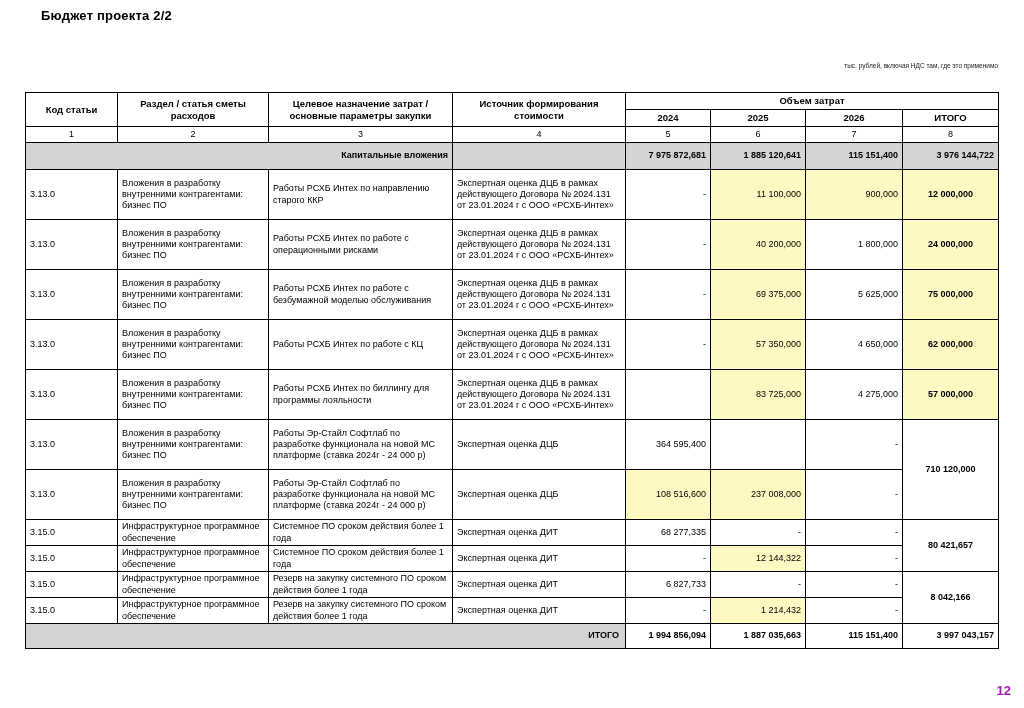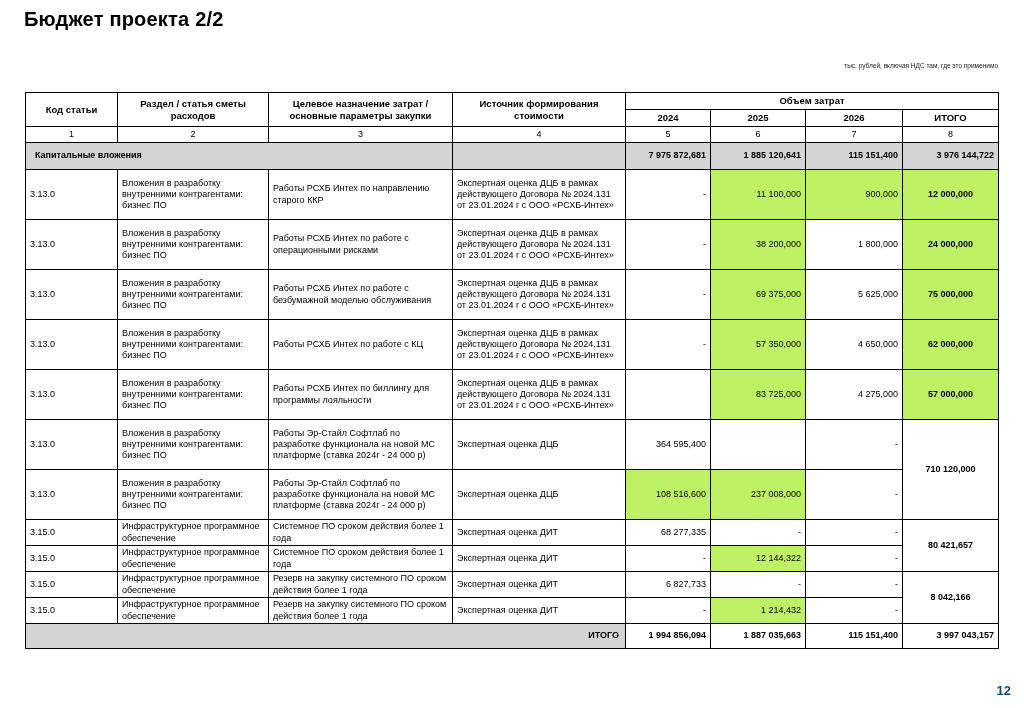--- a/index.html
+++ b/index.html
@@ -2,55 +2,55 @@
 <html><head>
 <meta charset="utf-8">
 <style>
   html,body { margin:0; padding:0; }
   body {
     width:1024px; height:708px; background:#ffffff; position:relative;
     font-family:"Liberation Sans", sans-serif; color:#000;
     overflow:hidden;
   }
   .title {
-    position:absolute; left:24px; top:8px;
-    font-size:20px; font-weight:bold; letter-spacing:0.2px;
+    position:absolute; left:41px; top:8px;
+    font-size:13px; font-weight:bold; letter-spacing:0.2px;
   }
   .note {
     position:absolute; right:26px; top:62px;
     font-size:6.5px; color:#222; text-align:right;
   }
   table.budget {
     position:absolute; left:25px; top:92px;
     border-collapse:collapse; table-layout:fixed; width:973px;
     font-size:9px;
   }
   table.budget td { border:1px solid #000; padding:1px 4px; vertical-align:middle; line-height:1.25; overflow:hidden; }
   
   .hdr td { text-align:center; font-weight:bold; font-size:9.5px; padding:1px 2px; }
   .hnum td { text-align:center; font-weight:normal; height:13px; font-size:9px; }
   .h-label { height:28px; }
   .h-group { height:14px; }
   .h-year { height:14px; }
   
   .sect td { background:#d4d4d4; font-weight:bold; height:24px; border-top:2px solid #000; }
-  .sect .lbl { text-align:left; padding-left:9px; }
+  .sect .lbl { text-align:right; padding-left:9px; }
   .totrow td { height:22px; font-weight:bold; border-bottom:2.5px solid #000; }
   .totrow .lbl { background:#d4d4d4; text-align:right; padding-right:6px; }
   
   .r50 { height:50px; }
   .r26 { height:26px; }
   td.code { text-align:left; padding-left:9px; }
   td.txt  { text-align:left; padding-left:6px; padding-right:4px; }
   td.num  { text-align:right; padding-right:5px; }
-  td.g    { background:#bef264; }
+  td.g    { background:#fef9c3; }
   td.b    { font-weight:bold;text-align:center; }
   .pageno {
     position:absolute; right:13px; bottom:10px;
-    font-size:13px; font-weight:bold; color:#0c4a6e;
+    font-size:13px; font-weight:bold; color:#a21caf;
   }
 </style>
 </head>
 <body>
 
 <div class="title">Бюджет проекта 2/2</div>
 <div class="note">тыс. рублей, включая НДС там, где это применимо</div>
 
 <table class="budget">
   <colgroup>
@@ -108,21 +108,21 @@
     <td class="num g">900,000</td>
     <td class="num g b">12 000,000</td>
   </tr>
 
   <tr class="r50">
     <td class="code">3.13.0</td>
     <td class="txt">Вложения в разработку внутренними контрагентами: бизнес ПО</td>
     <td class="txt">Работы РСХБ Интех по работе с операционными рисками</td>
     <td class="txt">Экспертная оценка ДЦБ  в рамках действующего Договора № 2024.131 от 23.01.2024 г с ООО «РСХБ-Интех»</td>
     <td class="num">-</td>
-    <td class="num g">38 200,000</td>
+    <td class="num g">40 200,000</td>
     <td class="num">1 800,000</td>
     <td class="num g b">24 000,000</td>
   </tr>
 
   <tr class="r50">
     <td class="code">3.13.0</td>
     <td class="txt">Вложения в разработку внутренними контрагентами: бизнес ПО</td>
     <td class="txt">Работы РСХБ Интех по работе с безбумажной моделью обслуживания</td>
     <td class="txt">Экспертная оценка ДЦБ  в рамках действующего Договора № 2024.131 от 23.01.2024 г с ООО «РСХБ-Интех»</td>
     <td class="num">-</td>

